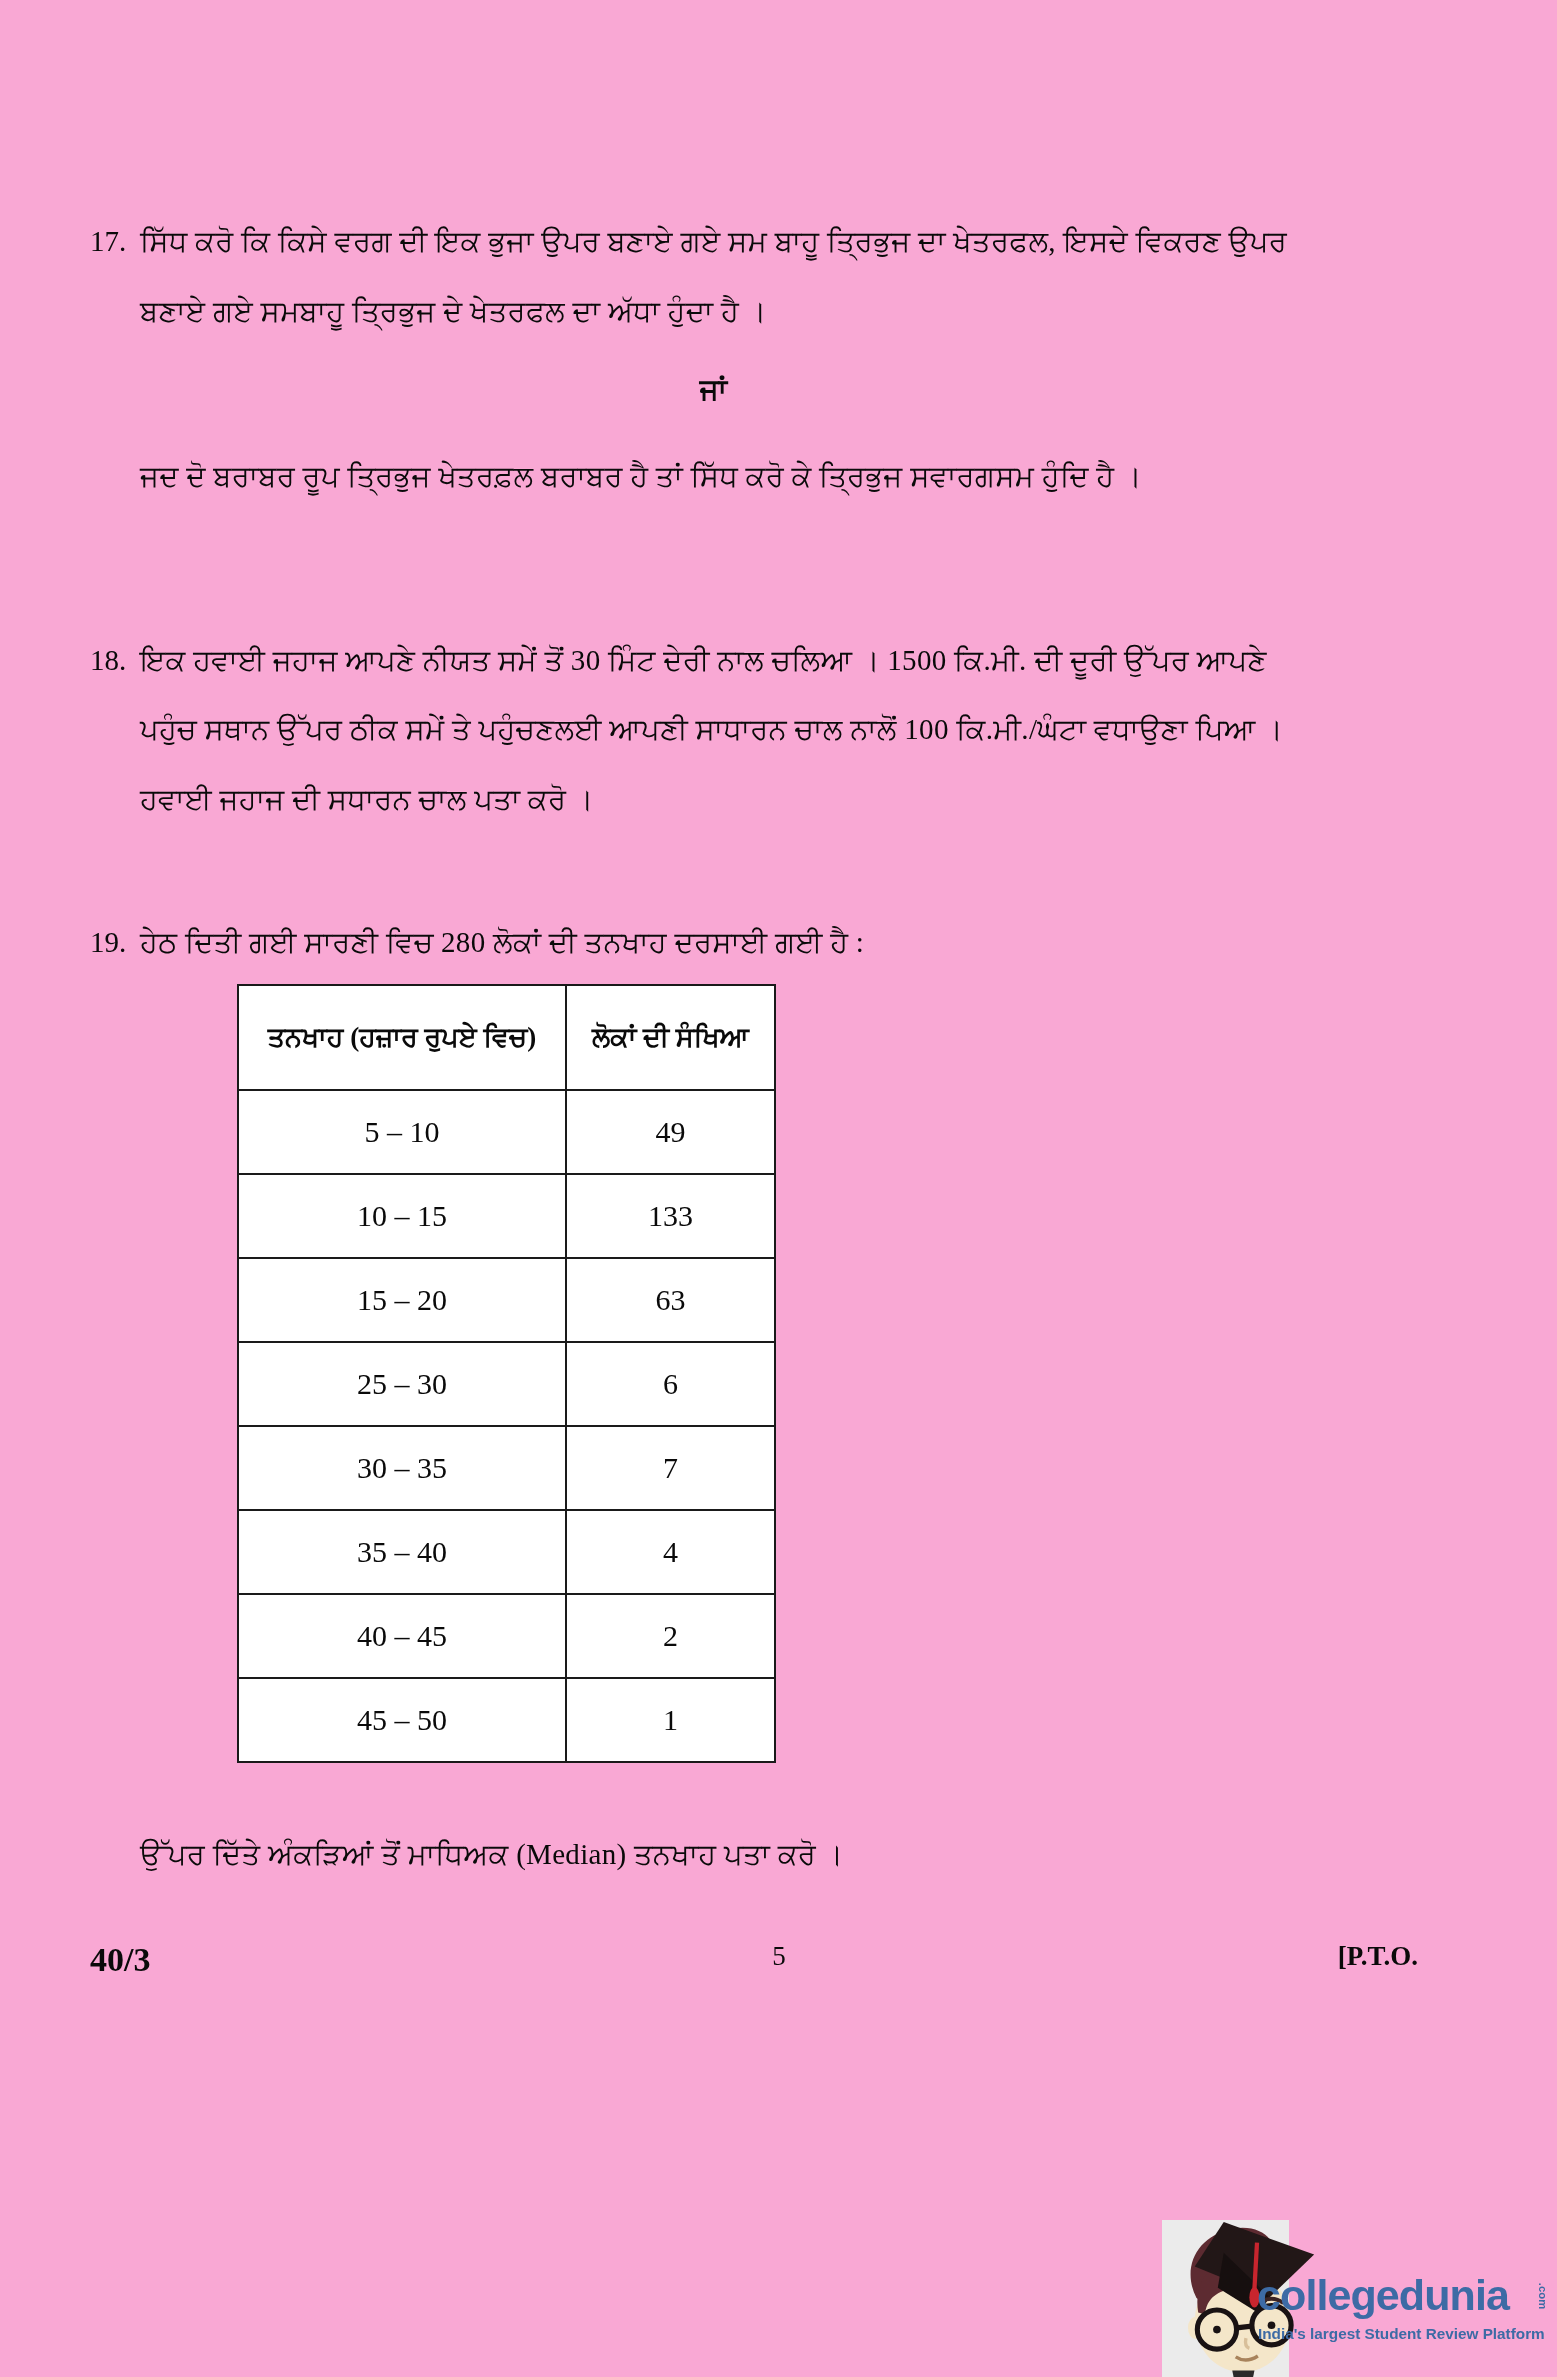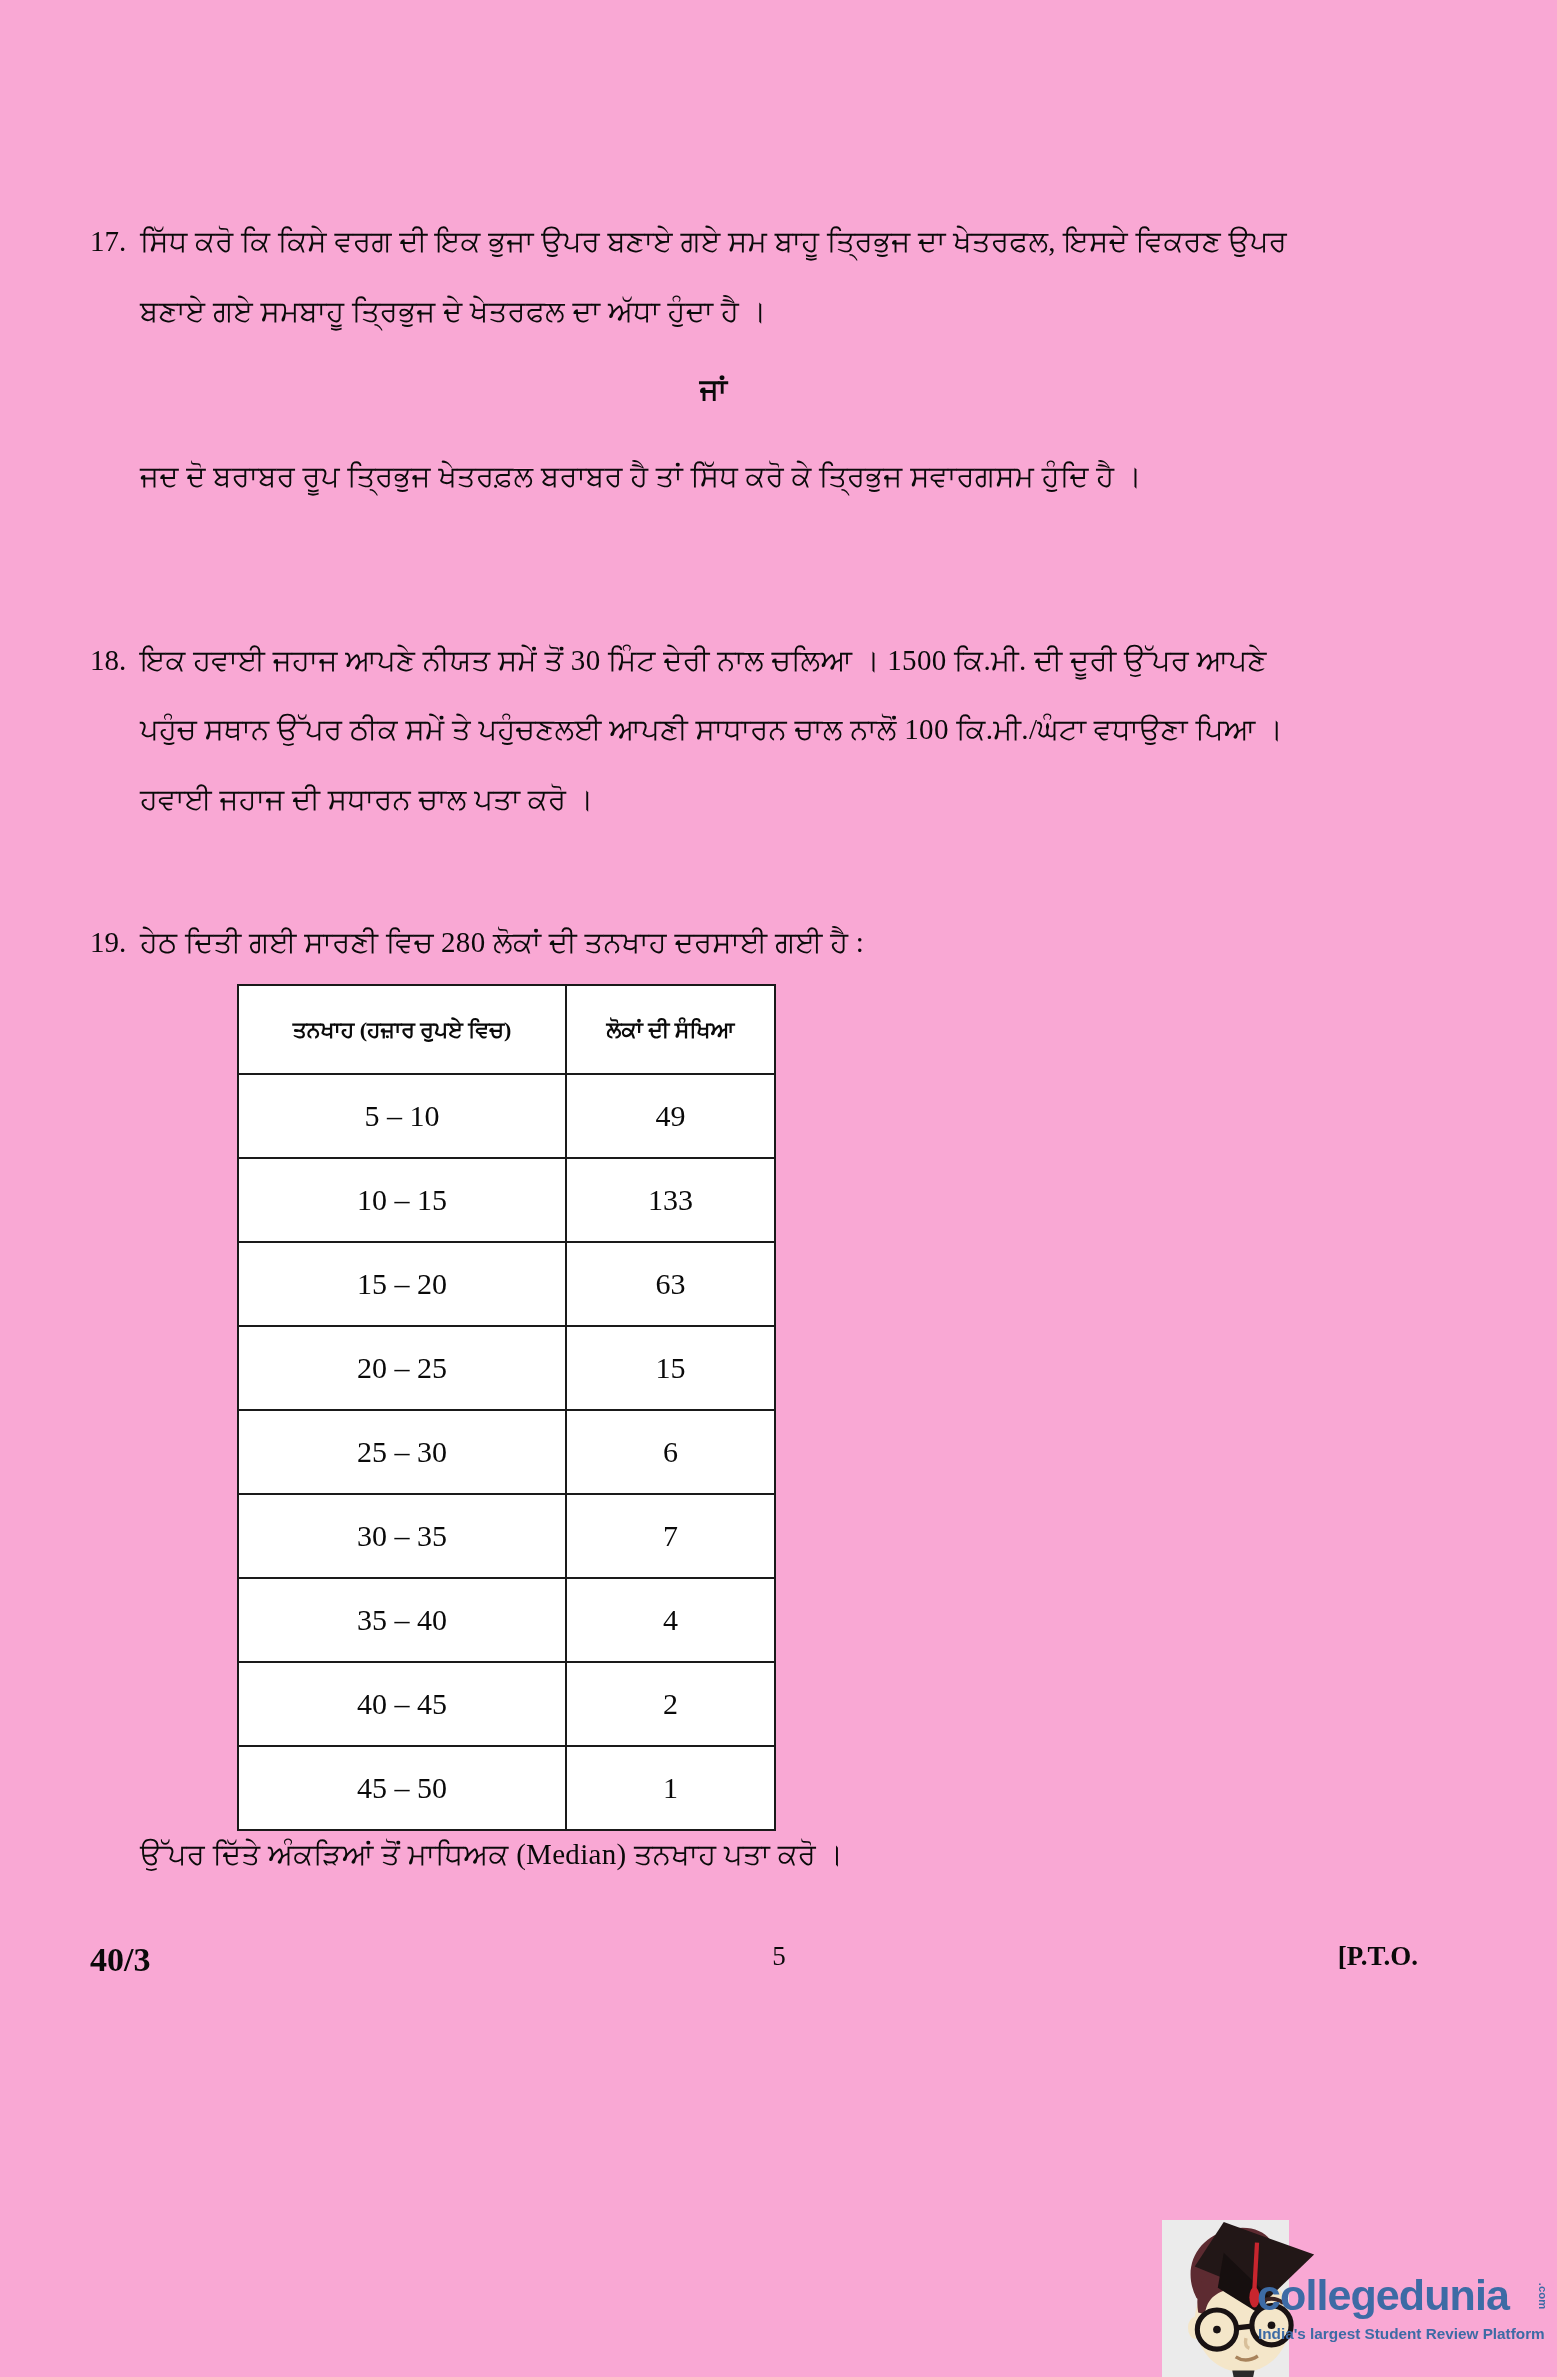--- a/index.html
+++ b/index.html
@@ -36,24 +36,24 @@
     border-collapse:collapse;
     font-size:30px;
   }
   .salary-table th, .salary-table td {
     border:2.6px solid #1a1a1a;
     text-align:center;
     vertical-align:middle;
     background:#ffffff;
   }
   .salary-table th {
-    font-size:22px;
+    font-size:27px;
     font-weight:bold;
     height:87px;
-    padding:0 19px;
+    padding:8px 19px;
   }
   .salary-table td { height:80px; }
   .salary-table td:first-child { width:324px; }
   .salary-table td:last-child  { width:205px; }
   
   .footer-left  { position:absolute; left:90px;  top:1941px; font-size:34px; font-weight:bold; }
   .footer-page  { position:absolute; left:0; right:0; top:1941px; text-align:center; font-size:27px; }
   .footer-right { position:absolute; right:140px; top:1941px; font-size:27px; font-weight:bold; }
   
   .logo {
@@ -130,24 +130,20 @@
         </tr>
       <tr>
           <td>10 – 15</td>
           <td>133</td>
         </tr>
       <tr>
           <td>15 – 20</td>
           <td>63</td>
         </tr>
       <tr>
-          <td>20 – 25</td>
-          <td>15</td>
-        </tr>
-      <tr>
           <td>25 – 30</td>
           <td>6</td>
         </tr>
       <tr>
           <td>30 – 35</td>
           <td>7</td>
         </tr>
       <tr>
           <td>35 – 40</td>
           <td>4</td>

